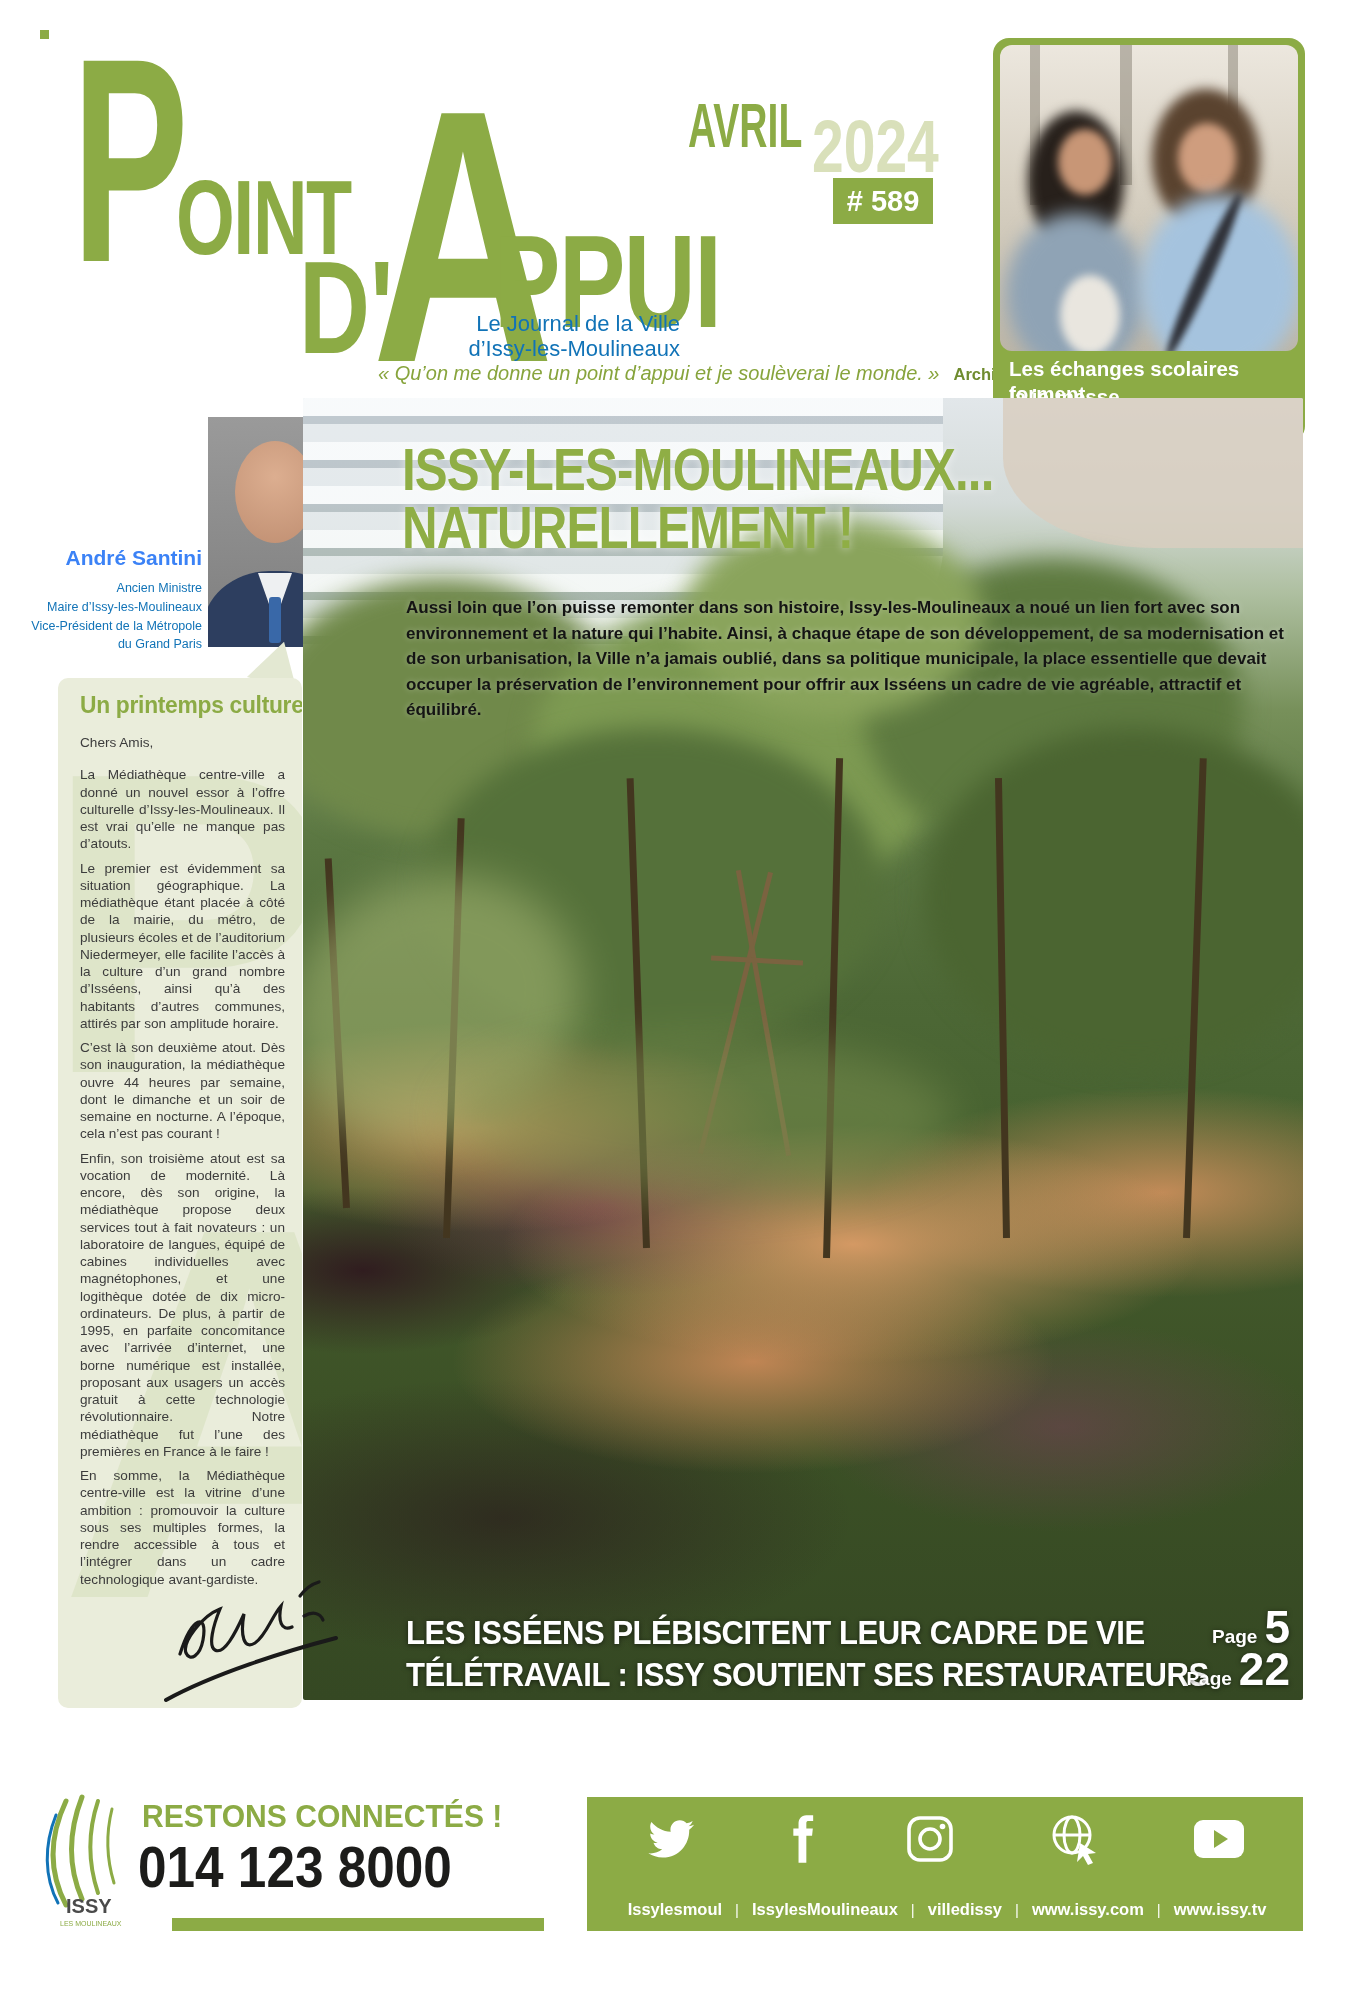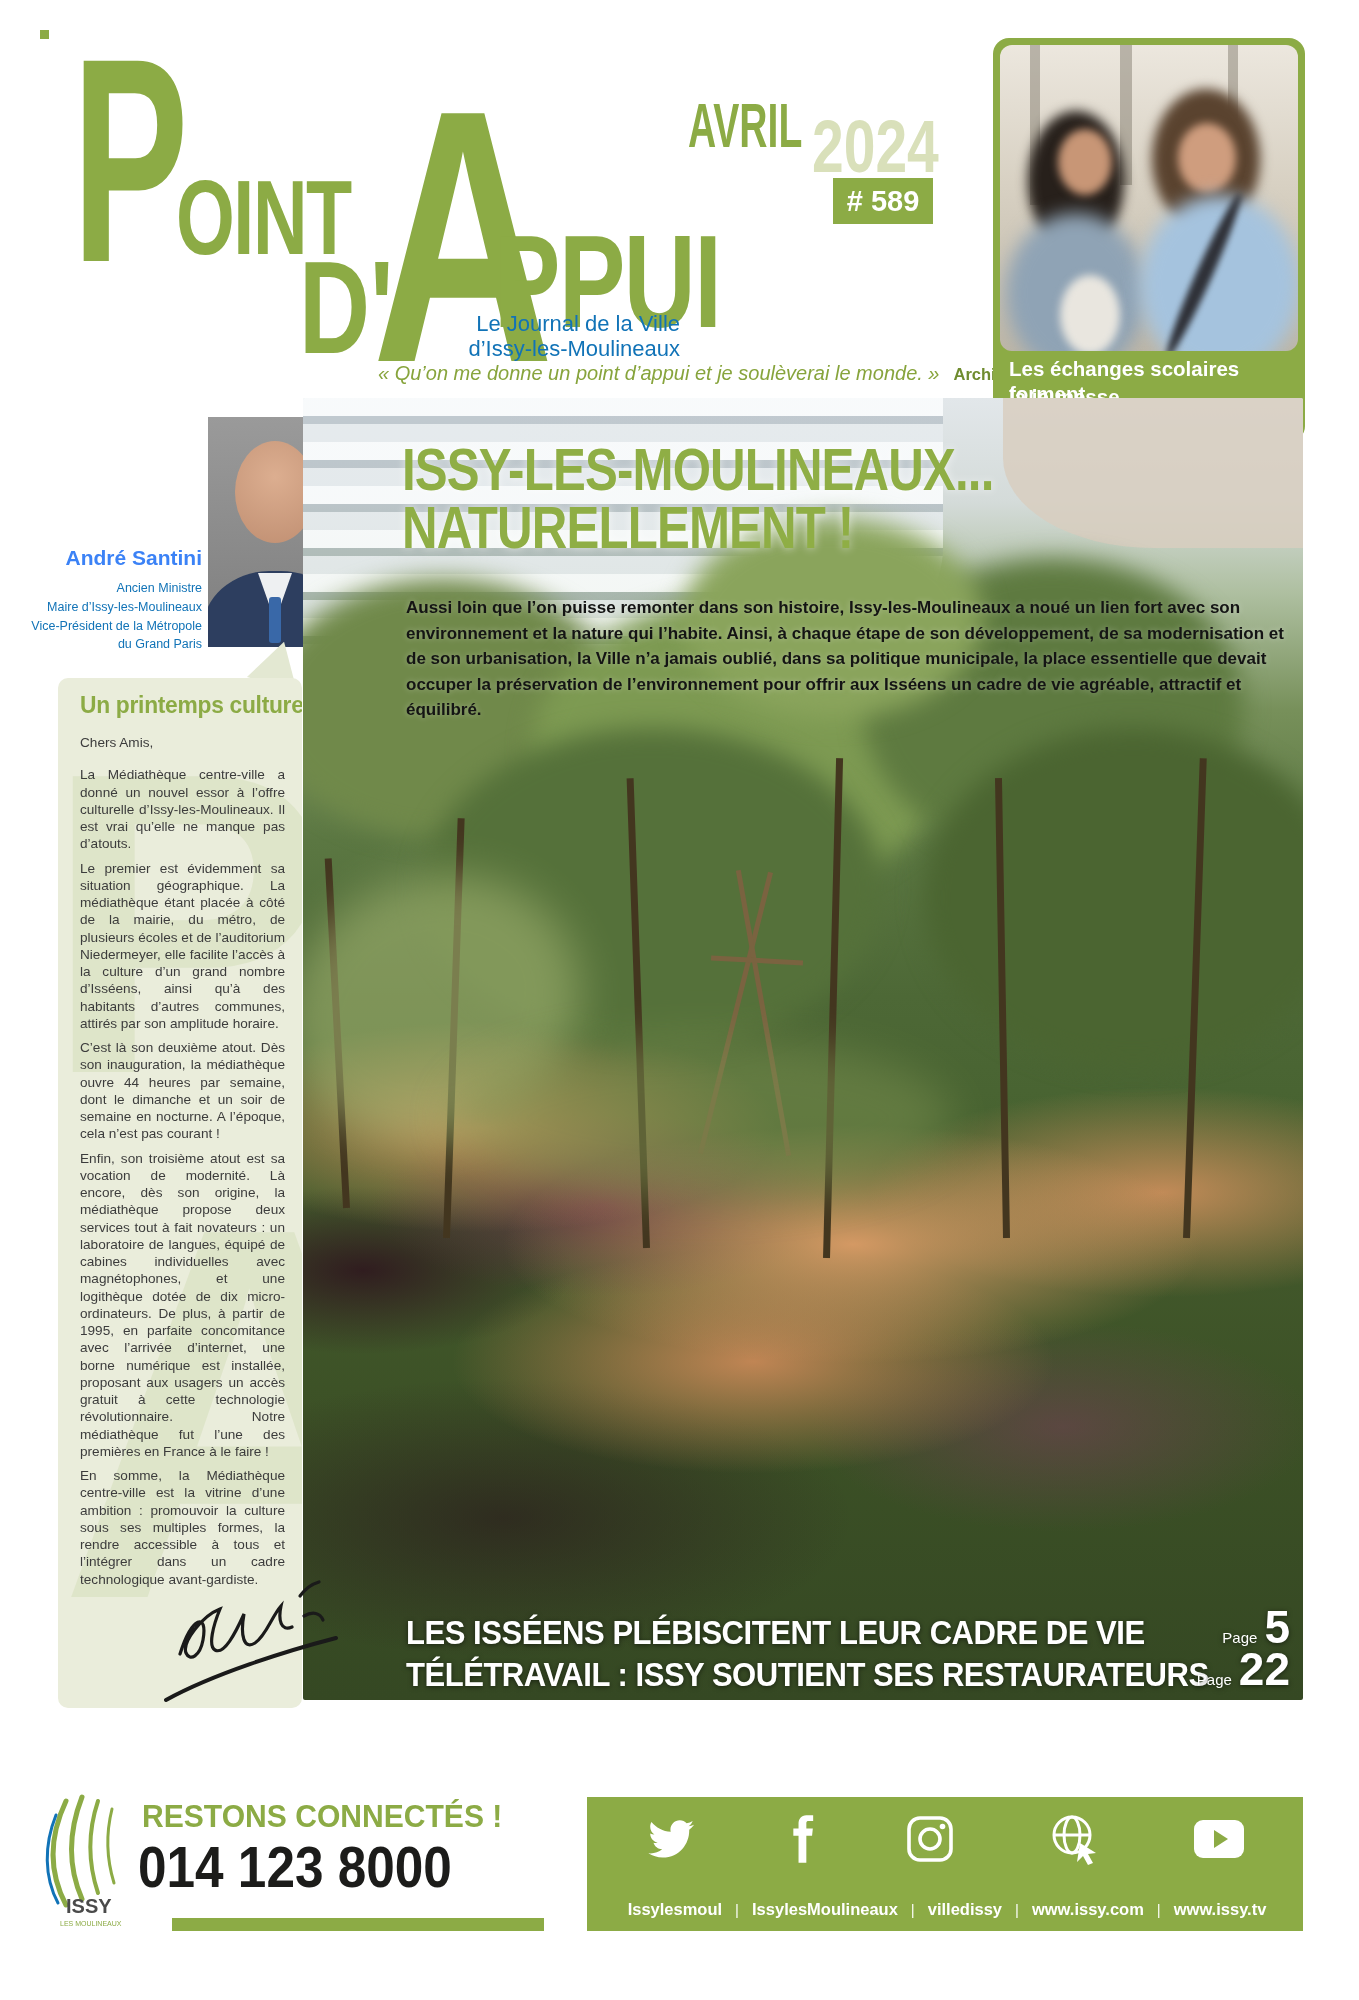--- a/index.html
+++ b/index.html
@@ -69,21 +69,21 @@
   .headline{position:absolute;font-weight:bold;color:#8fae45;font-size:60px;line-height:1;letter-spacing:-1px;
             transform:scaleX(.82);transform-origin:left top;white-space:nowrap;text-shadow:0 0 10px rgba(255,255,255,.65);z-index:4;}
   .hl1{left:402px;top:440px;} .hl2{left:402px;top:498px;}
   .intro{left:406px;top:578px;width:880px;position:absolute;z-index:4;font-weight:bold;font-size:17px;line-height:1.5;
          color:#141414;text-shadow:0 0 6px rgba(255,255,255,.35);}
   .teaser{position:absolute;z-index:4;font-weight:bold;color:#fff;font-size:33px;letter-spacing:-.5px;line-height:1;
           transform:scaleX(.94);transform-origin:left top;white-space:nowrap;text-shadow:0 1px 6px rgba(0,0,0,.55);}
   .t1{left:406px;top:1616px;} .t2{left:406px;top:1658px;}
   .pageref{position:absolute;z-index:4;width:150px;display:flex;justify-content:flex-end;align-items:baseline;gap:7px;
            color:#fff;text-shadow:0 1px 5px rgba(0,0,0,.55);}
-  .pageref .lbl{font-weight:normal;font-size:15px;}
+  .pageref .lbl{font-weight:bold;font-size:19px;}
   .pageref .num{font-weight:bold;font-size:46px;line-height:1;}
   .pr1{left:1140px;top:1604px;} .pr2{left:1140px;top:1646px;}
   
   .restons{left:142px;top:1799px;position:absolute;color:#8cab45;font-weight:bold;font-size:31px;transform:scaleX(.97);transform-origin:left top;white-space:nowrap;}
   .phone{left:138px;top:1834px;position:absolute;color:#1c1c1a;font-weight:bold;font-size:57px;transform:scaleX(.90);transform-origin:left top;white-space:nowrap;}
   .foot-bar{left:172px;top:1918px;width:372px;height:13px;background:#8cab45;position:absolute;}
   .social{left:587px;top:1797px;width:716px;height:134px;background:#8cab45;position:absolute;}
   .icons-row{position:absolute;top:14px;left:0;right:0;display:flex;justify-content:space-between;padding:0 58px;align-items:center;}
   .handles{position:absolute;bottom:12px;left:4px;right:0;display:flex;justify-content:center;align-items:center;gap:13px;
            color:#fff;font-weight:bold;font-size:16.5px;white-space:nowrap;}

